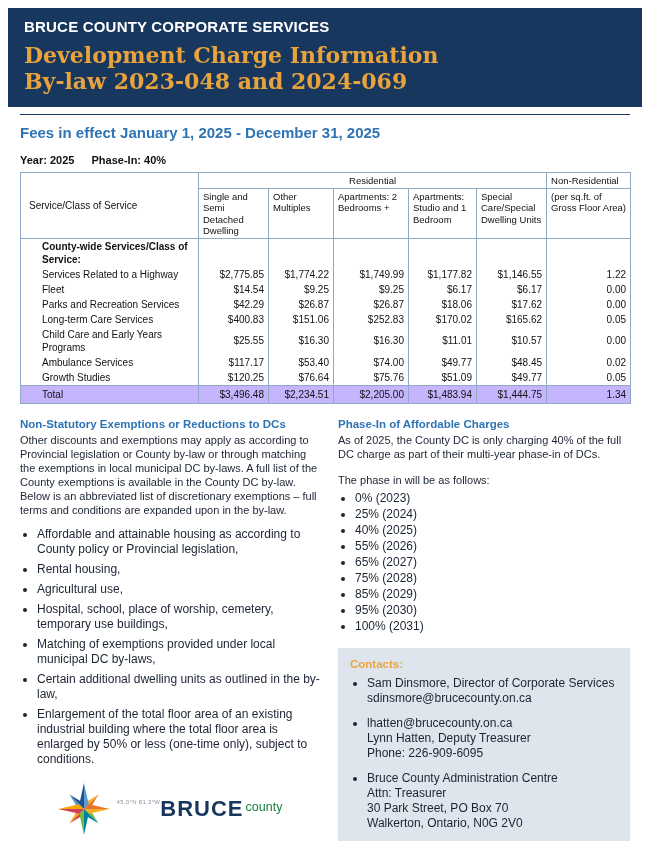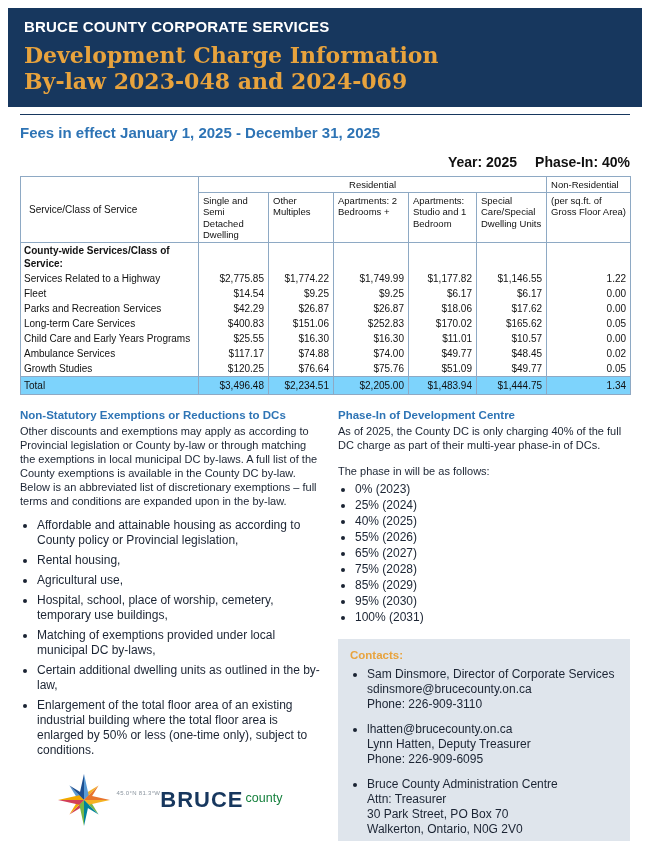--- a/index.html
+++ b/index.html
@@ -10,36 +10,36 @@
   
   .banner { background:#17375E; margin:8px 8px 0 8px; padding:10px 16px 12px; }
   .org { color:#ffffff; font-size:15px; font-weight:bold; letter-spacing:.2px; margin-bottom:8px; }
   .doc-title { font-family:"DejaVu Serif", serif; font-weight:bold; color:#E8A33D; font-size:22px; line-height:1.18; }
 
   .content { padding:0 20px; }
 
   .fees-heading { margin-top:7px; padding-top:9px; border-top:1px solid #17375E;
                   color:#2E74B5; font-weight:bold; font-size:15px; }
 
-  .year-line { margin-top:13px; font-size:14px; font-weight:bold; color:#111;text-align:right; }
+  .year-line { margin-top:13px; font-size:11px; font-weight:bold; color:#111; }
   .year-line span + span { margin-left:14px; }
 
   
   table.fees { width:100%; border-collapse:collapse; table-layout:fixed; margin-top:6px;
                border:1px solid #8EA9C4; font-size:10px; color:#111; }
   .fees th { font-weight:normal; text-align:left; vertical-align:top; padding:2px 4px;
              border-left:1px solid #8EA9C4; border-bottom:1px solid #8EA9C4;
              font-size:9.5px; line-height:1.18; }
   .fees th.grp { text-align:center; }
   .fees th.svc-h { vertical-align:middle; font-size:10px; padding-left:8px; }
   .fees td { border-left:1px solid #8EA9C4; padding:1px 4px; line-height:1.3; }
   .fees td.num { text-align:right; }
-  .fees td.svc { padding-left:3px; }
+  .fees td.svc { padding-left:21px; }
   .fees tr.section td.svc { font-weight:bold; }
-  .fees tfoot td { border-top:1px solid #8EA9C4; background:#7dd3fc; padding:2px 4px; }
+  .fees tfoot td { border-top:1px solid #8EA9C4; background:#c4b5fd; padding:2px 4px; }
 
   
   .cols { display:flex; gap:18px; margin-top:14px; }
   .col-left { flex:0 0 300px; width:300px; }
   .col-right { flex:1; }
   .sec-h { color:#2E74B5; font-size:11.5px; font-weight:bold; margin-bottom:3px; }
   .body { font-size:11px; line-height:1.28; color:#1b2433; }
   .intro { margin-top:12px; }
   ul.bullets { margin-top:10px; padding-left:17px; font-size:12px; color:#1b2433; }
   ul.bullets li { margin-bottom:5px; line-height:1.25; }
@@ -156,21 +156,21 @@
             <td class="num">$25.55</td>
             <td class="num">$16.30</td>
             <td class="num">$16.30</td>
             <td class="num">$11.01</td>
             <td class="num">$10.57</td>
             <td class="num">0.00</td>
           </tr>
           <tr>
             <td class="svc">Ambulance Services</td>
             <td class="num">$117.17</td>
-            <td class="num">$74.88</td>
+            <td class="num">$53.40</td>
             <td class="num">$74.00</td>
             <td class="num">$49.77</td>
             <td class="num">$48.45</td>
             <td class="num">0.02</td>
           </tr>
           <tr>
             <td class="svc">Growth Studies</td>
             <td class="num">$120.25</td>
             <td class="num">$76.64</td>
             <td class="num">$75.76</td>
@@ -228,42 +228,41 @@
           </svg>
           <div class="logo-text">
             <div class="coords">45.0°N 81.3°W</div>
             <div class="brand">BRUCE</div>
             <div class="brand-sub">county</div>
           </div>
         </div>
       </div>
 
       <div class="col-right">
-        <h3 class="sec-h">Phase-In of Development Centre</h3>
+        <h3 class="sec-h">Phase-In of Affordable Charges</h3>
         <p class="body">As of 2025, the County DC is only charging 40% of the full DC charge as part of their multi-year phase-in of DCs.</p>
         <p class="body intro">The phase in will be as follows:</p>
         <ul class="bullets tight">
             <li>0% (2023)</li>
             <li>25% (2024)</li>
             <li>40% (2025)</li>
             <li>55% (2026)</li>
             <li>65% (2027)</li>
             <li>75% (2028)</li>
             <li>85% (2029)</li>
             <li>95% (2030)</li>
             <li>100% (2031)</li>
           </ul>
 
         <div class="contacts">
           <div class="contacts-h">Contacts:</div>
           <ul class="bullets contacts-list">
               <li>
                 <div>Sam Dinsmore, Director of Corporate Services</div>
                 <div>sdinsmore@brucecounty.on.ca</div>
-                <div>Phone: 226-909-3110</div>
               </li>
               <li>
                 <div>lhatten@brucecounty.on.ca</div>
                 <div>Lynn Hatten, Deputy Treasurer</div>
                 <div>Phone: 226-909-6095</div>
               </li>
               <li>
                 <div>Bruce County Administration Centre</div>
                 <div>Attn: Treasurer</div>
                 <div>30 Park Street, PO Box 70</div>

